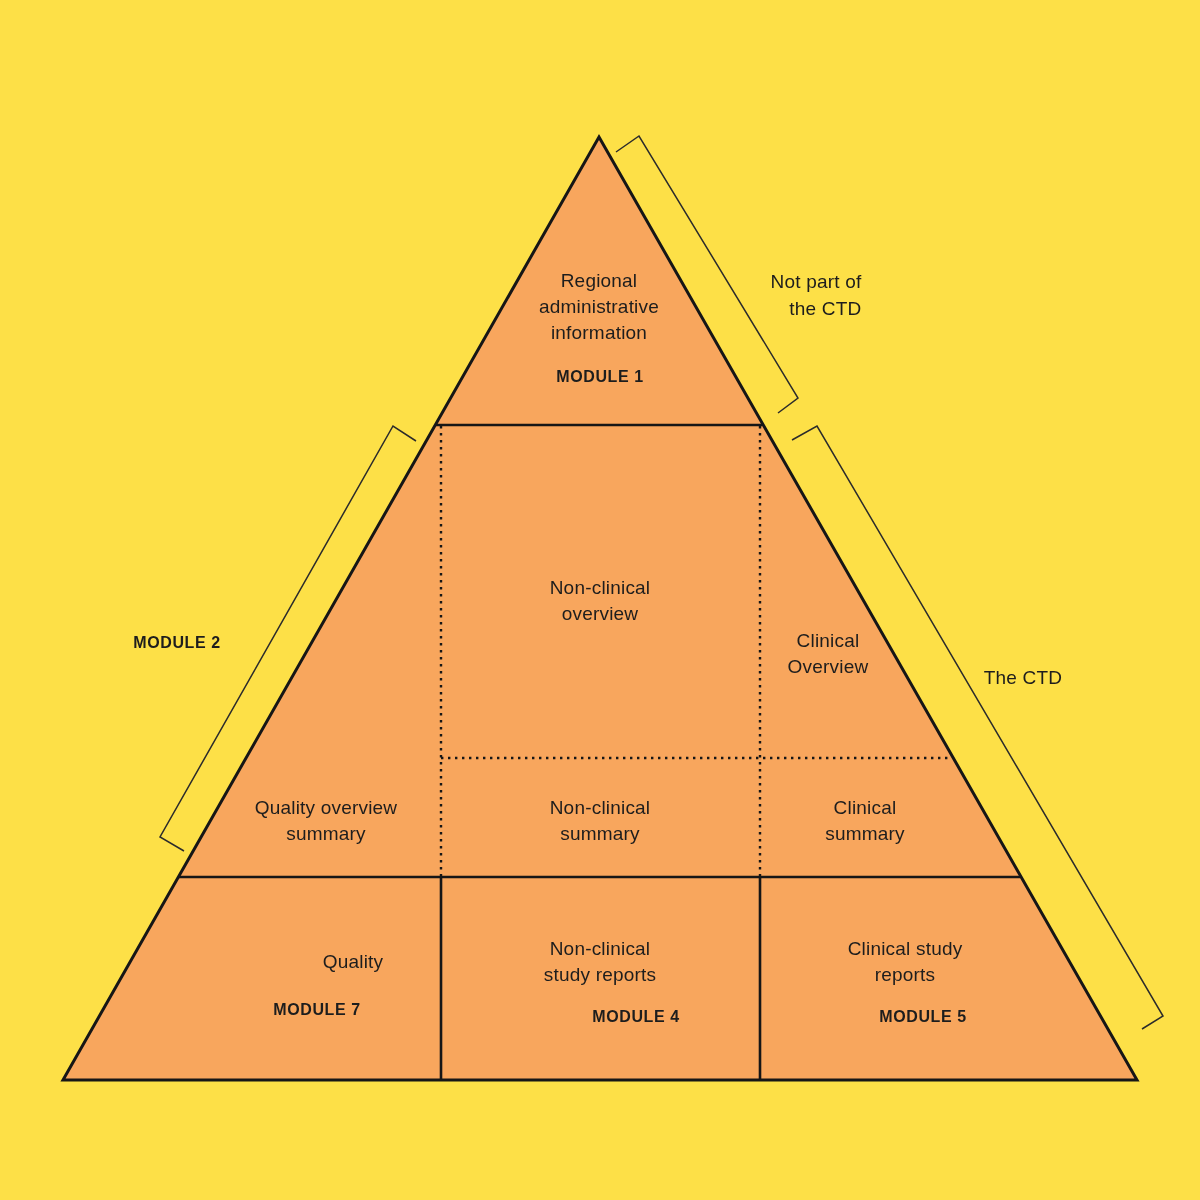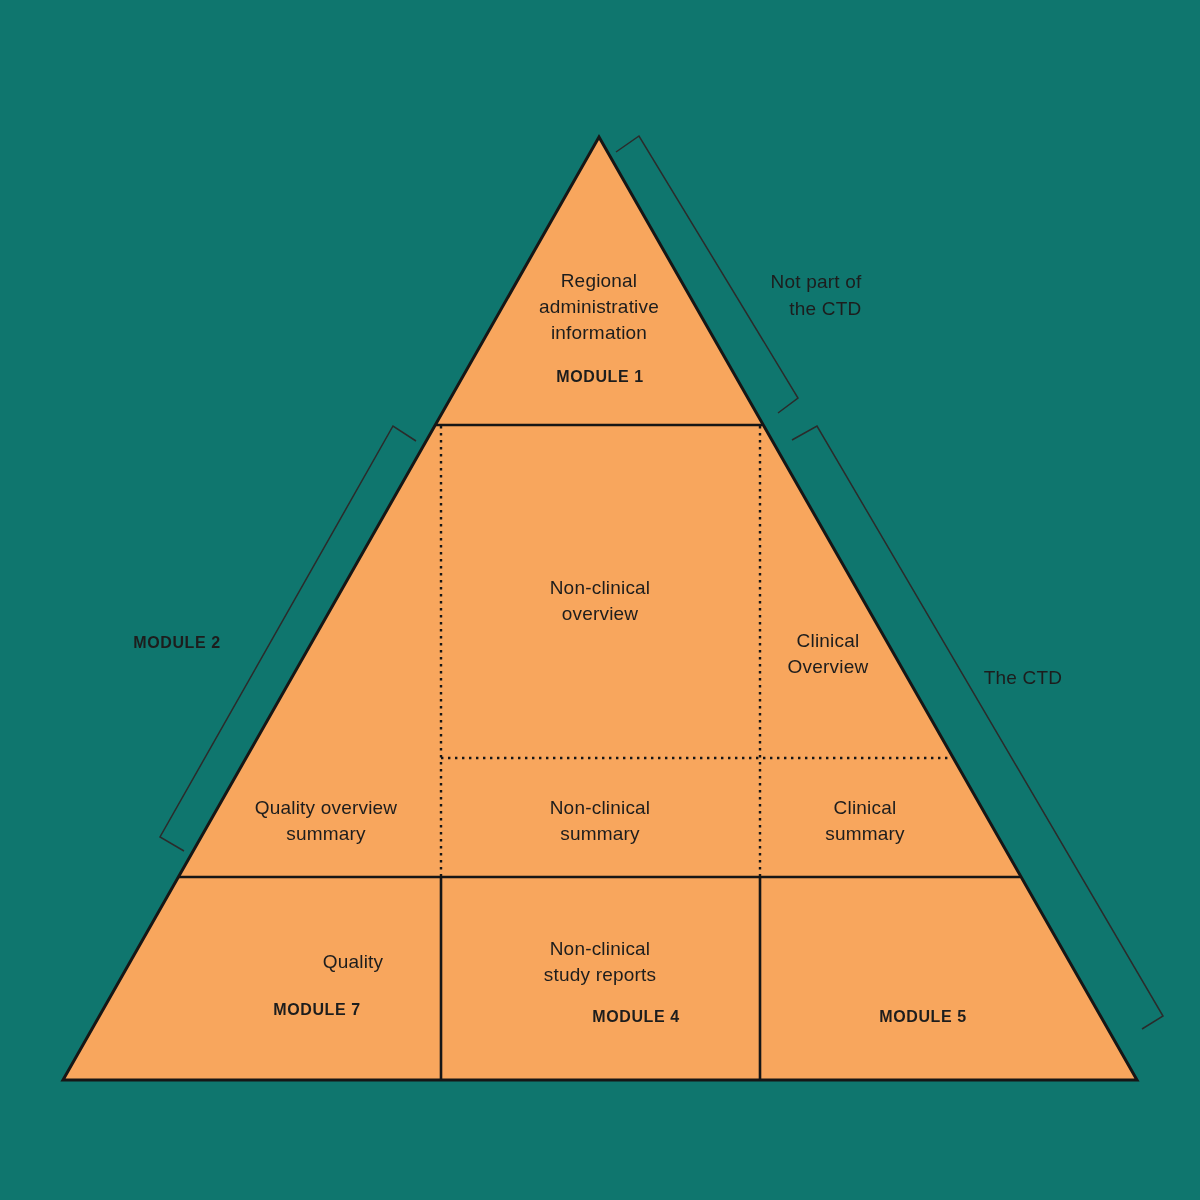--- a/index.html
+++ b/index.html
@@ -8,21 +8,21 @@
     background: #ffffff;
     width: 1200px;
     height: 1200px;
     font-family: "Liberation Sans", "DejaVu Sans", sans-serif;
     overflow: hidden;
   }
   #stage {
     position: relative;
     width: 1200px;
     height: 1200px;
-    background: #0f766e;
+    background: #fde047;
   }
   svg#shapes {
     position: absolute;
     left: 0; top: 0;
     width: 1200px; height: 1200px;
   }
   .pyramid {
     fill: var(--pyramid-fill, #F8A65D);
     stroke: var(--outline, #161616);
     stroke-width: 3;
@@ -134,20 +134,24 @@
 
   <div class="label" id="module3-name">Quality</div>
   <div class="label module-label" id="module3-label">MODULE 7</div>
 
   <div class="label" id="module4-name">
     <span>Non-clinical</span>
     <span>study reports</span>
   </div>
   <div class="label module-label" id="module4-label">MODULE 4</div>
 
+  <div class="label" id="module5-name">
+    <span>Clinical study</span>
+    <span>reports</span>
+  </div>
   <div class="label module-label" id="module5-label">MODULE 5</div>
 
   <div class="label" id="not-part-label">
     <span>Not part of</span>
     <span>the CTD</span>
   </div>
   <div class="label" id="the-ctd-label">The CTD</div>
 
 </div>
 

